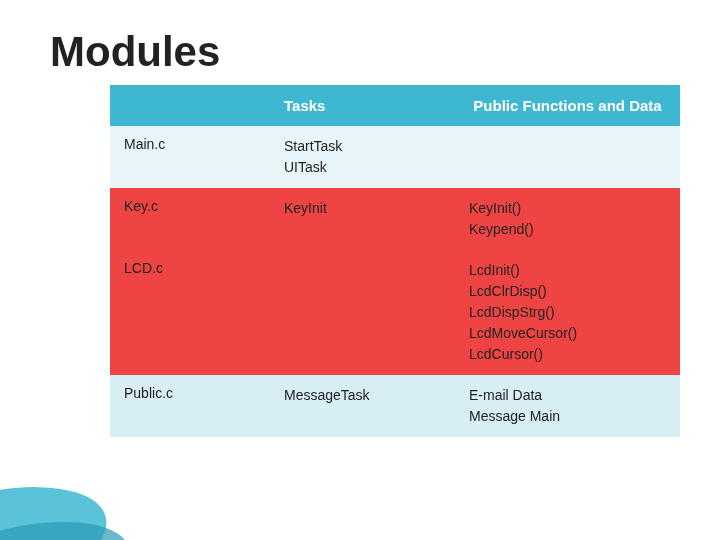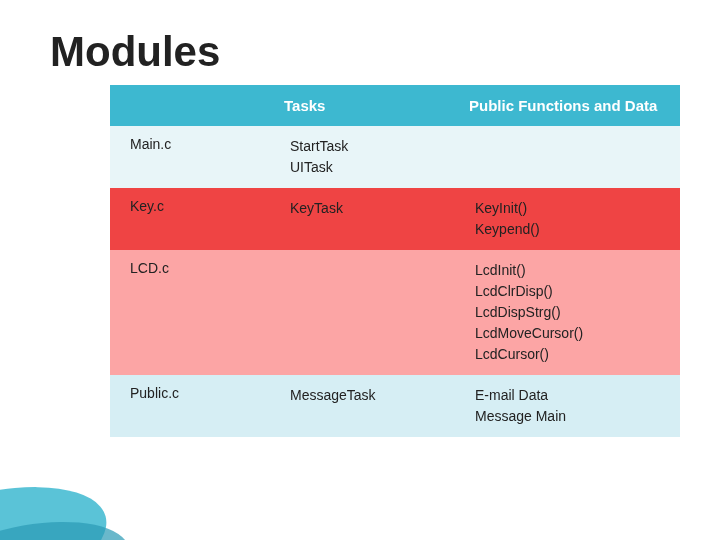--- a/index.html
+++ b/index.html
@@ -61,43 +61,44 @@
       background-color: #3db8d0;
       width: 160px;
     }
 
     thead tr th:nth-child(2) {
       width: 185px;
     }
 
     thead tr th:nth-child(3) {
       width: 225px;
+      text-align: center;
     }
 
     
     tbody tr {
       background-color: #e8f6f9;
     }
 
     tbody tr:nth-child(even) {
       background-color: #d4eff5;
     }
 
     tbody tr td {
-      padding: 10px 20px;
+      padding: 10px 14px;
       font-size: 14px;
       color: #222222;
       vertical-align: top;
       border: none;
     }
 
     
     tbody tr:nth-child(1) { background-color: #e8f5f8; }
     tbody tr:nth-child(2) { background-color: #ef4444; }
-    tbody tr:nth-child(3) { background-color: #fca5a5; }
+    tbody tr:nth-child(3) { background-color: #ef4444; }
     tbody tr:nth-child(4) { background-color: #d6eef4; }
 
     .cell-multiline {
       white-space: pre-line;
       line-height: 1.5;
     }
   </style>
 </head>
 <body>
 
@@ -120,21 +121,21 @@
     </thead>
     <tbody>
       <tr>
         <td>Main.c</td>
         <td class="cell-multiline">StartTask
 UITask</td>
         <td class="cell-multiline"></td>
       </tr>
       <tr>
         <td>Key.c</td>
-        <td class="cell-multiline">KeyTask</td>
+        <td class="cell-multiline">KeyInit</td>
         <td class="cell-multiline">KeyInit()
 Keypend()</td>
       </tr>
       <tr>
         <td>LCD.c</td>
         <td class="cell-multiline"></td>
         <td class="cell-multiline">LcdInit()
 LcdClrDisp()
 LcdDispStrg()
 LcdMoveCursor()

